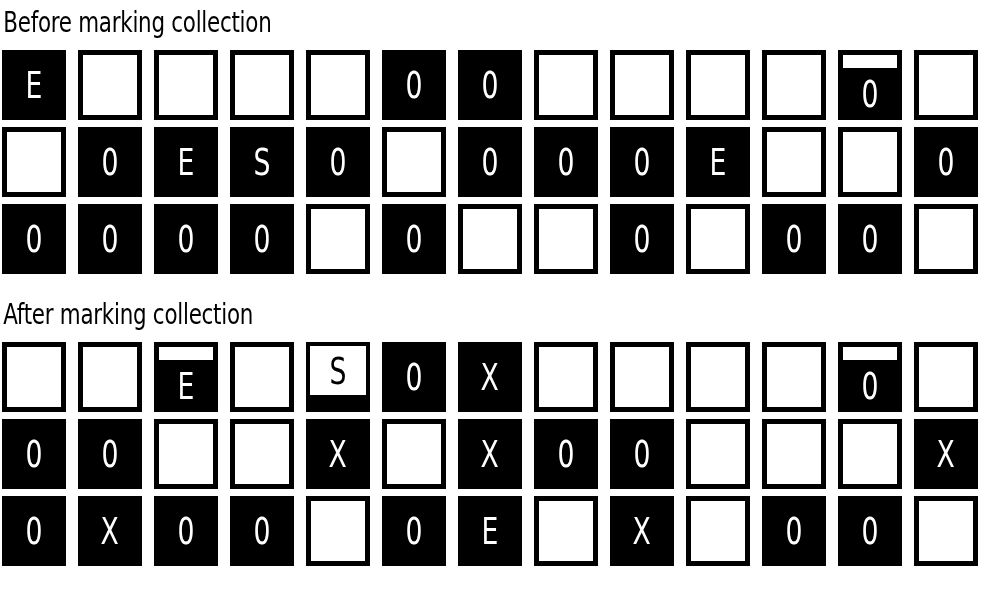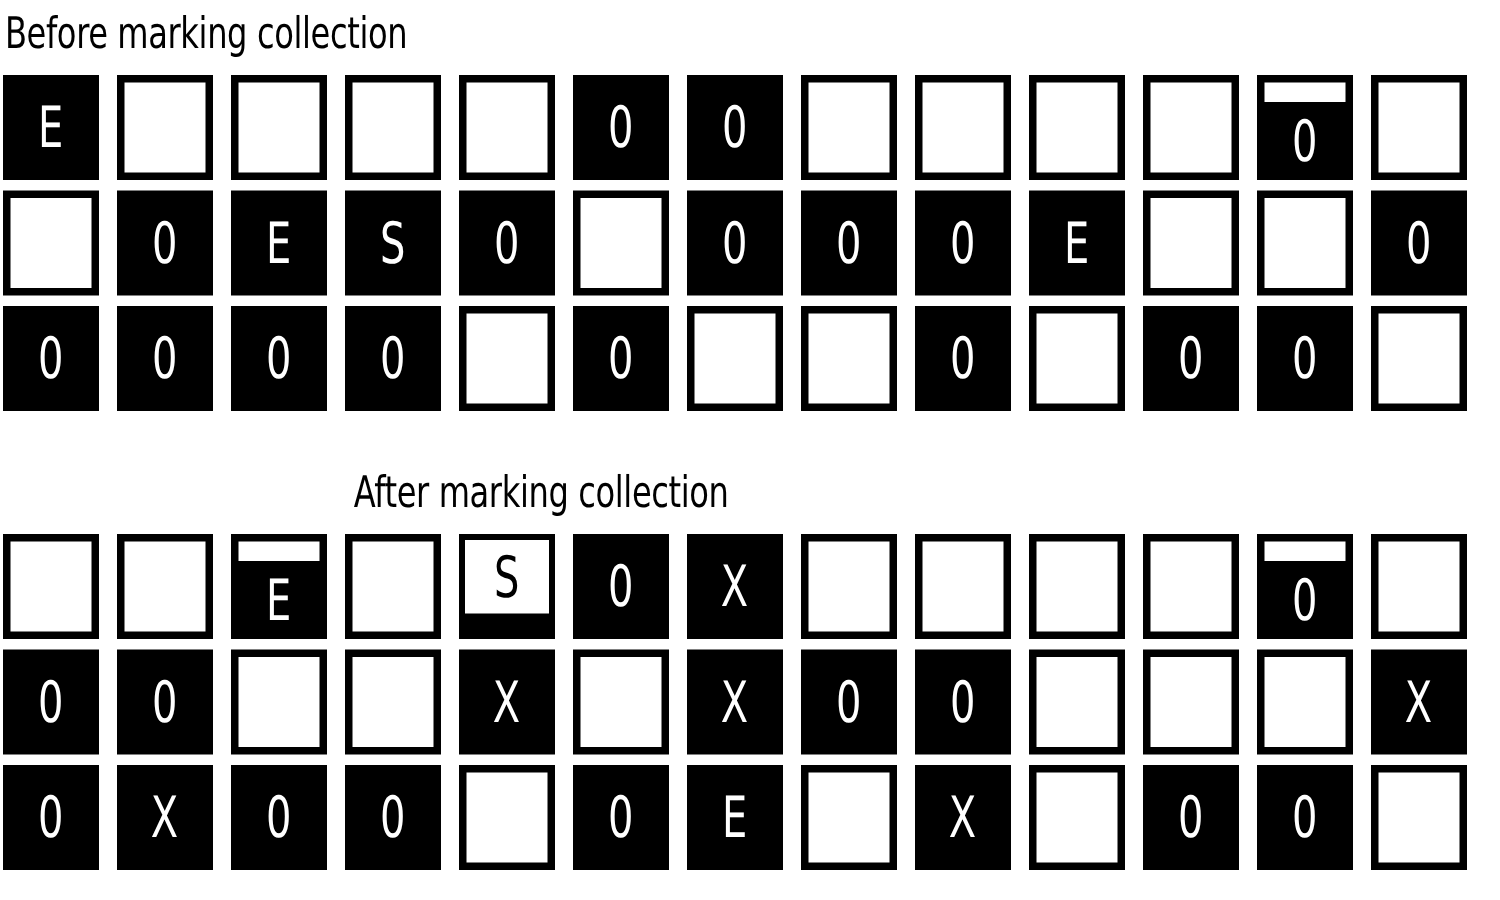--- a/index.html
+++ b/index.html
@@ -20,21 +20,21 @@
     width: 1000px;
     height: 600px;
     position: relative;
   }
   .section {
     position: absolute;
     left: 0;
     width: 876px;
   }
   .section-before { top: 0; }
-  .section-after  { top: 306px; text-align: center; }
+  .section-after  { top: 292px; }
 
   .section-title {
     font-family: "DejaVu Sans Condensed", "Liberation Sans Narrow", "Liberation Sans", sans-serif;
     font-size: 29px;
     font-weight: 400;
     letter-spacing: -0.3px;
     line-height: 1;
     padding: 8px 0 0 4px;
     margin: 0;
     white-space: nowrap;

